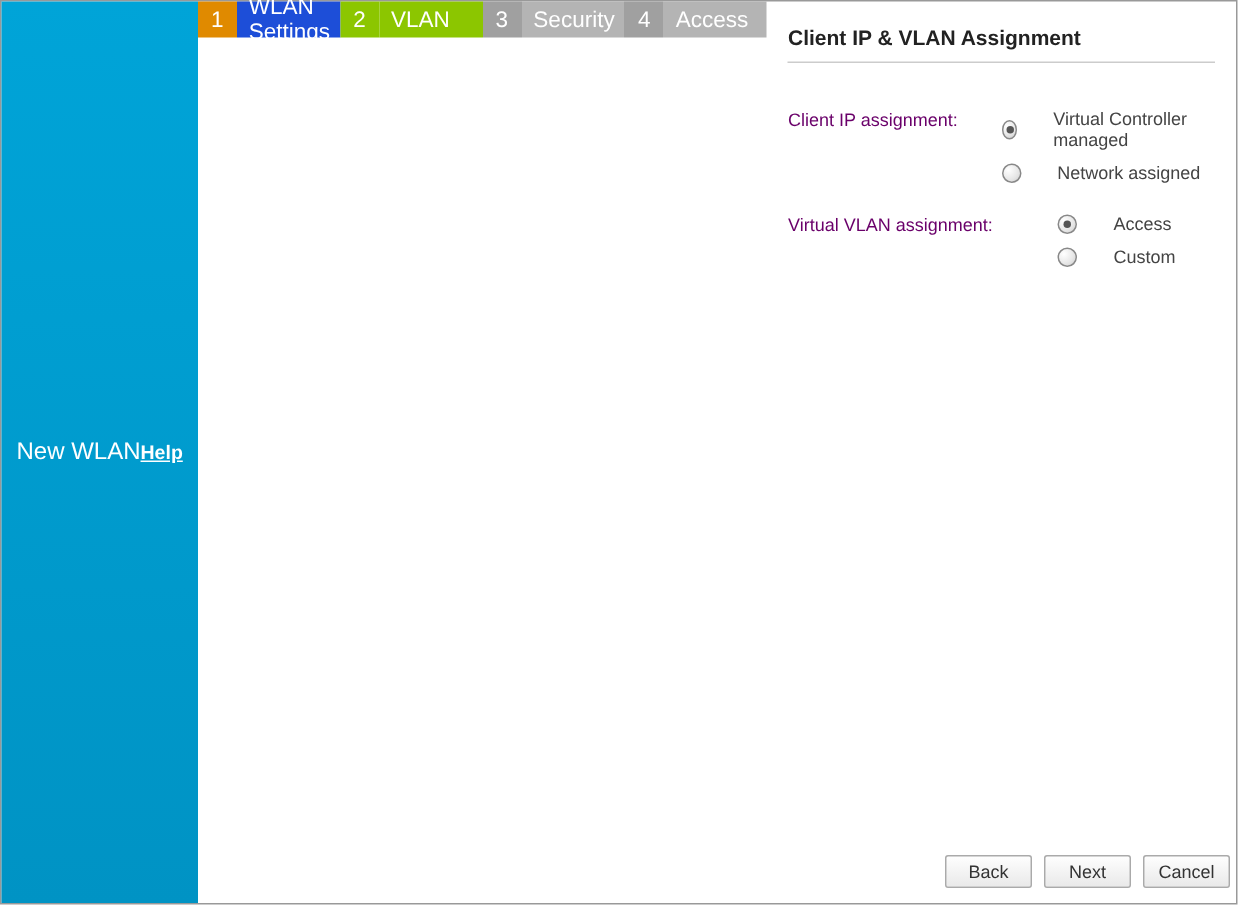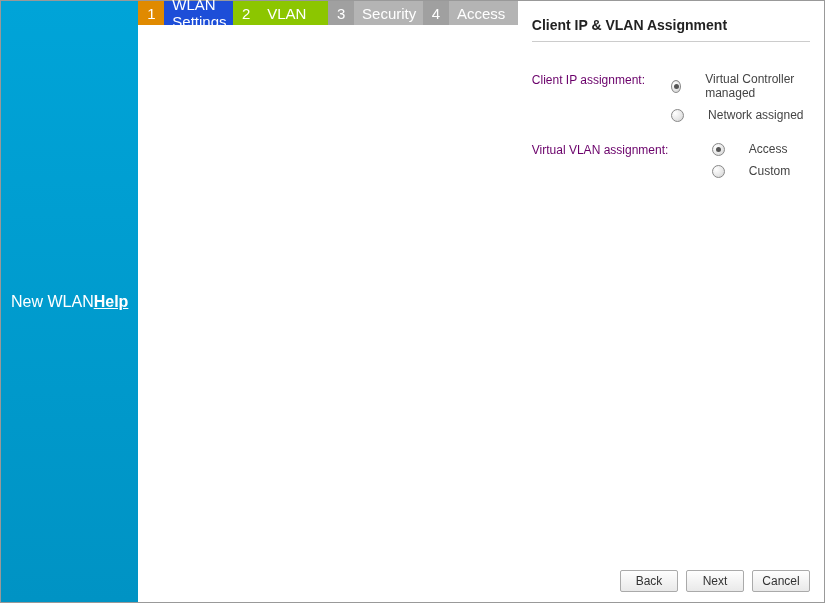--- a/index.html
+++ b/index.html
@@ -21,21 +21,21 @@
       color: #fff;
       padding: 6px 10px;
       font-size: 16px;
       display: flex;
       justify-content: space-between;
       align-items: center;
     }
     .titlebar .help {
       color: #fff;
       text-decoration: underline;
-      font-size: 16px;
+      font-size: 13px;
       font-weight: bold;
       cursor: pointer;
     }
     .steps {
       display: flex;
       height: 24px;
     }
     .step {
       display: flex;
       align-items: center;
@@ -113,21 +113,21 @@
       content: "";
       width: 5px;
       height: 5px;
       background: #555;
       border-radius: 50%;
       display: block;
     }
     .footer {
       position: absolute;
       bottom: 10px;
-      right: 14px;
+      right: 4px;
       display: flex;
       gap: 8px;
     }
     .btn {
       border: 1px solid #aaa;
       background: linear-gradient(to bottom, #fefefe, #e9e9e9);
       color: #333;
       padding: 3px 0;
       width: 58px;
       text-align: center;

